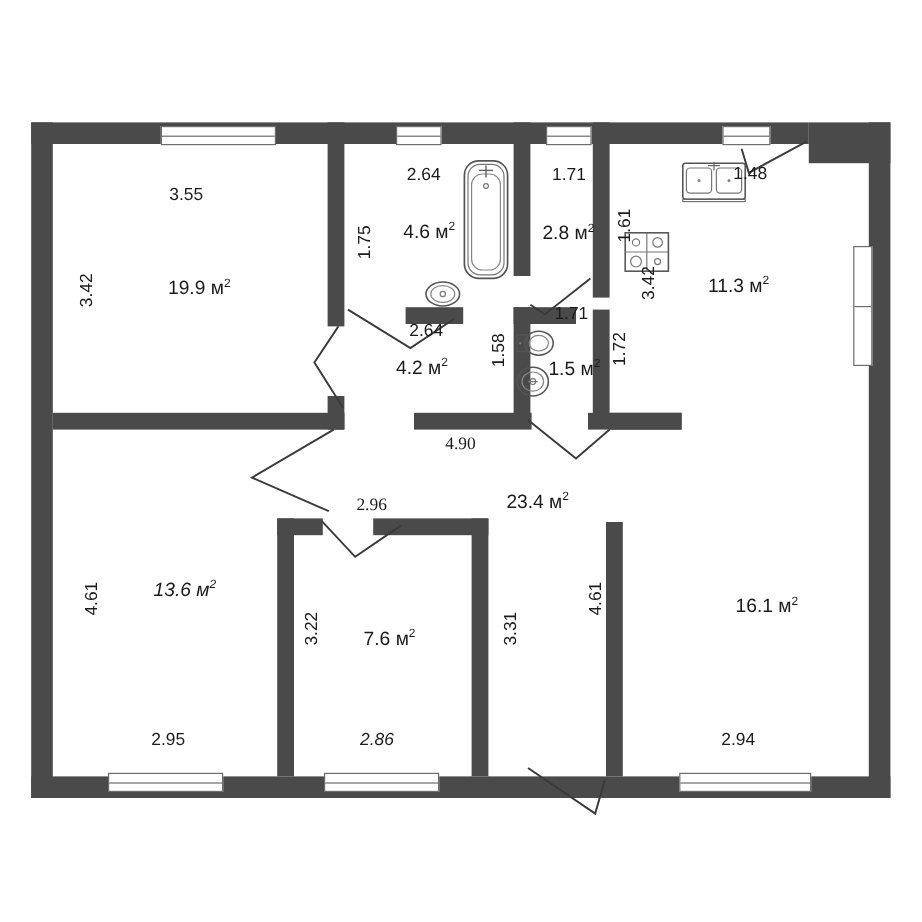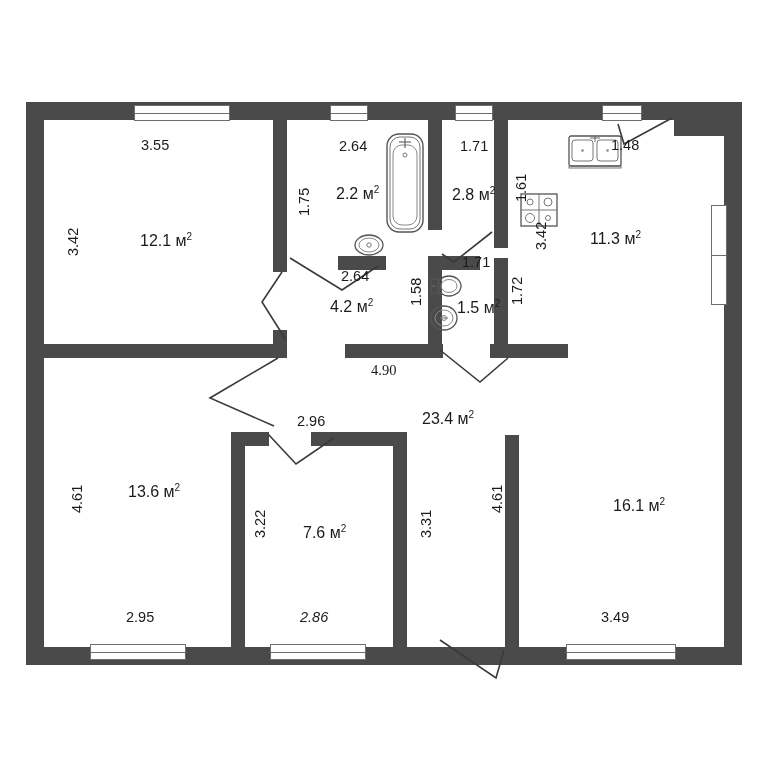--- a/index.html
+++ b/index.html
@@ -150,46 +150,46 @@
       <rect x="1" y="1" width="36" height="32" fill="none" stroke="#555" stroke-width="1.3"></rect>
       <line x1="19" y1="1" x2="19" y2="33" stroke="#777" stroke-width="1"></line>
       <line x1="1" y1="17" x2="37" y2="17" stroke="#777" stroke-width="1"></line>
       <circle cx="10" cy="9" r="3" fill="none" stroke="#777" stroke-width="1"></circle>
       <circle cx="28" cy="9" r="4" fill="none" stroke="#777" stroke-width="1"></circle>
       <circle cx="10" cy="25" r="4.5" fill="none" stroke="#777" stroke-width="1"></circle>
       <circle cx="28" cy="25" r="2.5" fill="none" stroke="#777" stroke-width="1"></circle>
     </svg>
   </div>
 
-  <div class="lbl area" style="left:140px;top:232px;"><span>12.1 м</span><sup>2</sup></div>
-  <div class="lbl area" style="left:336px;top:185px;"><span>2.2 м</span><sup>2</sup></div>
+  <div class="lbl area" style="left:140px;top:232px;"><span>19.9 м</span><sup>2</sup></div>
+  <div class="lbl area" style="left:336px;top:185px;"><span>4.6 м</span><sup>2</sup></div>
   <div class="lbl area" style="left:452px;top:186px;"><span>2.8 м</span><sup>2</sup></div>
   <div class="lbl area" style="left:590px;top:230px;"><span>11.3 м</span><sup>2</sup></div>
   <div class="lbl area" style="left:330px;top:298px;"><span>4.2 м</span><sup>2</sup></div>
   <div class="lbl area" style="left:457px;top:299px;"><span>1.5 м</span><sup>2</sup></div>
-  <div class="lbl area" style="left:128px;top:483px;"><span>13.6 м</span><sup>2</sup></div>
+  <div class="lbl area" style="left:128px;top:483px;font-style:italic;"><span>13.6 м</span><sup>2</sup></div>
   <div class="lbl area" style="left:303px;top:524px;"><span>7.6 м</span><sup>2</sup></div>
   <div class="lbl area" style="left:422px;top:410px;"><span>23.4 м</span><sup>2</sup></div>
   <div class="lbl area" style="left:601px;top:497px;margin-left:12px;"><span>16.1 м</span><sup>2</sup></div>
 
-  <div class="lbl dim" style="left:141px;top:138px;text-align:center;">3.55</div>
+  <div class="lbl dim" style="left:141px;top:156px;text-align:center;">3.55</div>
   <div class="lbl dim vert" style="left:66px;top:256px;">3.42</div>
   <div class="lbl dim vert" style="left:297px;top:216px;">1.75</div>
   <div class="lbl dim" style="left:339px;top:139px;">2.64</div>
   <div class="lbl dim" style="left:460px;top:139px;">1.71</div>
   <div class="lbl dim vert" style="left:514px;top:202px;">1.61</div>
   <div class="lbl dim" style="left:611px;top:138px;">1.48</div>
   <div class="lbl dim vert" style="left:534px;top:250px;">3.42</div>
   <div class="lbl dim" style="left:341px;top:269px;">2.64</div>
   <div class="lbl dim vert" style="left:409px;top:306px;">1.58</div>
   <div class="lbl dim" style="left:462px;top:255px;">1.71</div>
   <div class="lbl dim vert" style="left:510px;top:305px;">1.72</div>
   <div class="lbl dim" style="left:371px;top:363px;font-family:Liberation Serif, serif;">4.90</div>
-  <div class="lbl dim" style="left:297px;top:414px;">2.96</div>
+  <div class="lbl dim" style="left:297px;top:414px;font-family:Liberation Serif, serif;">2.96</div>
   <div class="lbl dim vert" style="left:70px;top:513px;">4.61</div>
   <div class="lbl dim vert" style="left:253px;top:538px;">3.22</div>
   <div class="lbl dim vert" style="left:419px;top:538px;">3.31</div>
   <div class="lbl dim vert" style="left:490px;top:513px;">4.61</div>
   <div class="lbl dim" style="left:126px;top:610px;">2.95</div>
   <div class="lbl dim" style="left:300px;top:610px;font-style:italic;">2.86</div>
-  <div class="lbl dim" style="left:601px;top:610px;">3.49</div>
+  <div class="lbl dim" style="left:601px;top:610px;">2.94</div>
 
 </div>
 
 </body></html>

